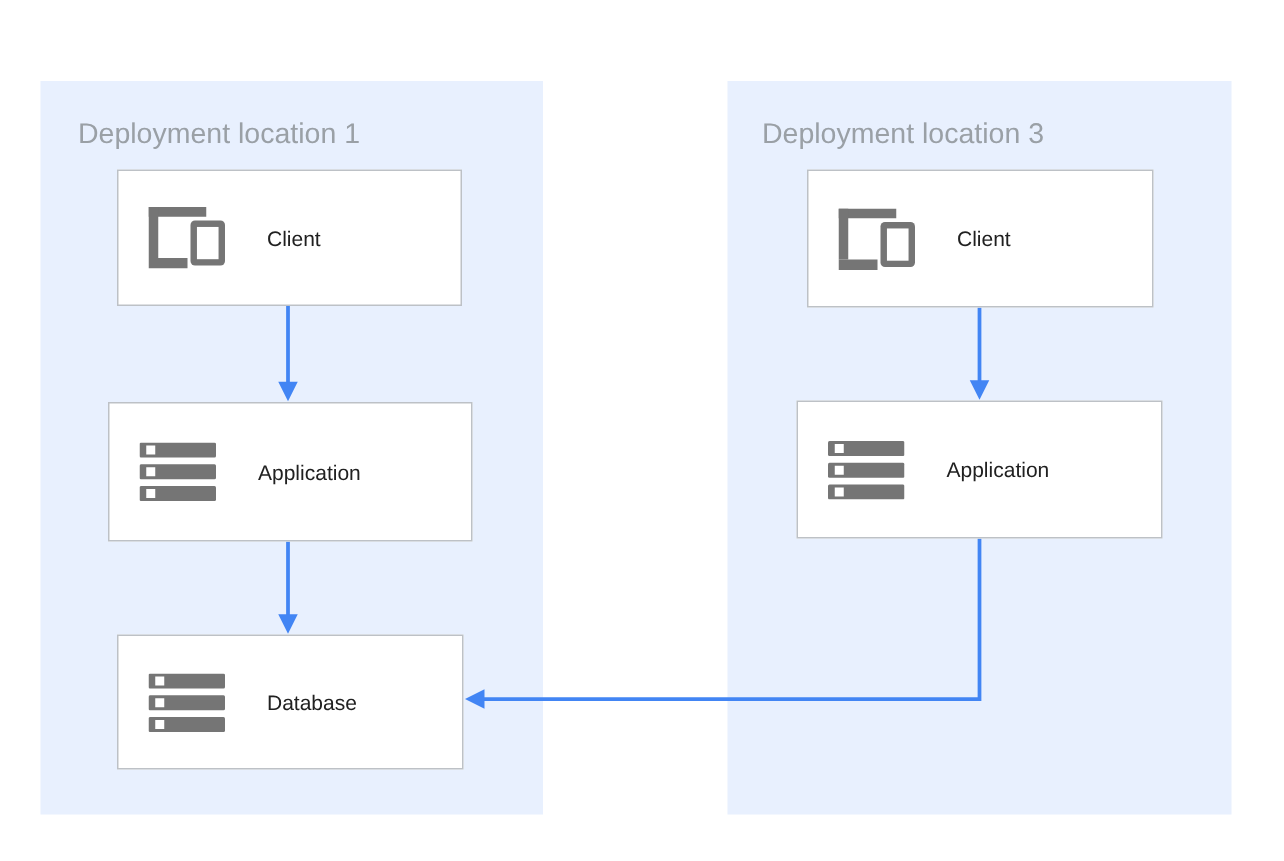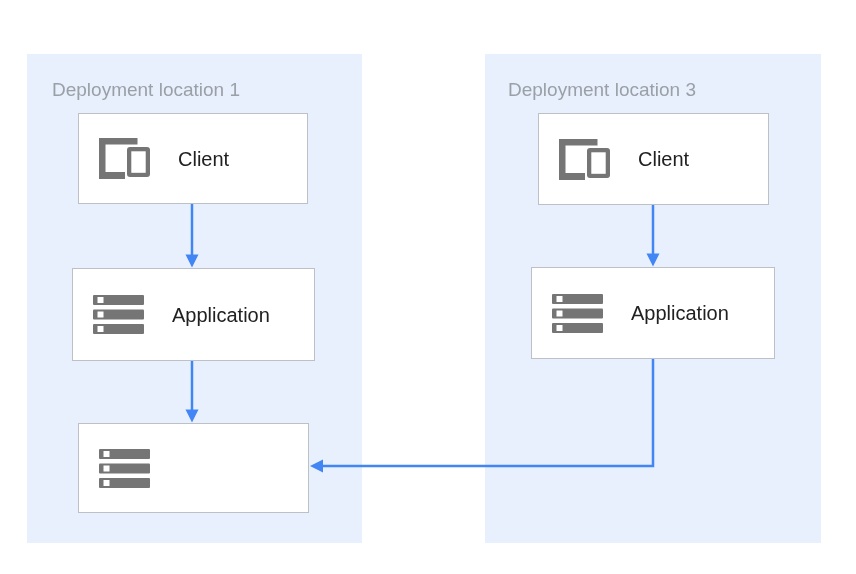--- a/index.html
+++ b/index.html
@@ -48,21 +48,21 @@
   #node-app2    { left: 531px; top: 251px; width: 244px; height: 92px; }
 
   .node .icon {
     display: inline-flex;
     flex: 0 0 auto;
     margin-right: 28px;
     color: var(--icon-gray, #757575);
   }
   .node .icon svg { display: block; }
   .node-label {
-    font-size: 20px;
+    font-size: 14px;
     line-height: 24px;
     color: var(--label-text, #212121);
     white-space: nowrap;
     text-align: right;
   }
 
   #connector-layer {
     position: absolute;
     left: 0; top: 0;
     width: 856px;
@@ -135,20 +135,21 @@
     <span class="icon">
       <svg width="51" height="39" viewBox="0 0 51 39" xmlns="http://www.w3.org/2000/svg">
         <rect x="0" y="0" width="51" height="10" rx="1" fill="currentColor"></rect>
         <rect x="0" y="14.5" width="51" height="10" rx="1" fill="currentColor"></rect>
         <rect x="0" y="29" width="51" height="10" rx="1" fill="currentColor"></rect>
         <rect x="4.5" y="2" width="6" height="6" fill="#ffffff"></rect>
         <rect x="4.5" y="16.5" width="6" height="6" fill="#ffffff"></rect>
         <rect x="4.5" y="31" width="6" height="6" fill="#ffffff"></rect>
       </svg>
     </span>
+    <span class="node-label">Database</span>
   </div>
 
   <div class="node" id="node-client2">
     <span class="icon">
       <svg width="51" height="41" viewBox="0 0 51 41" xmlns="http://www.w3.org/2000/svg">
         <rect x="0" y="0" width="38.5" height="6.5" fill="currentColor"></rect>
         <rect x="0" y="0" width="6.5" height="34" fill="currentColor"></rect>
         <rect x="0" y="34" width="26" height="7" fill="currentColor"></rect>
         <rect x="28" y="9" width="23" height="30" rx="3" fill="currentColor"></rect>
         <rect x="32.3" y="13.3" width="14.4" height="21.5" fill="#ffffff"></rect>

